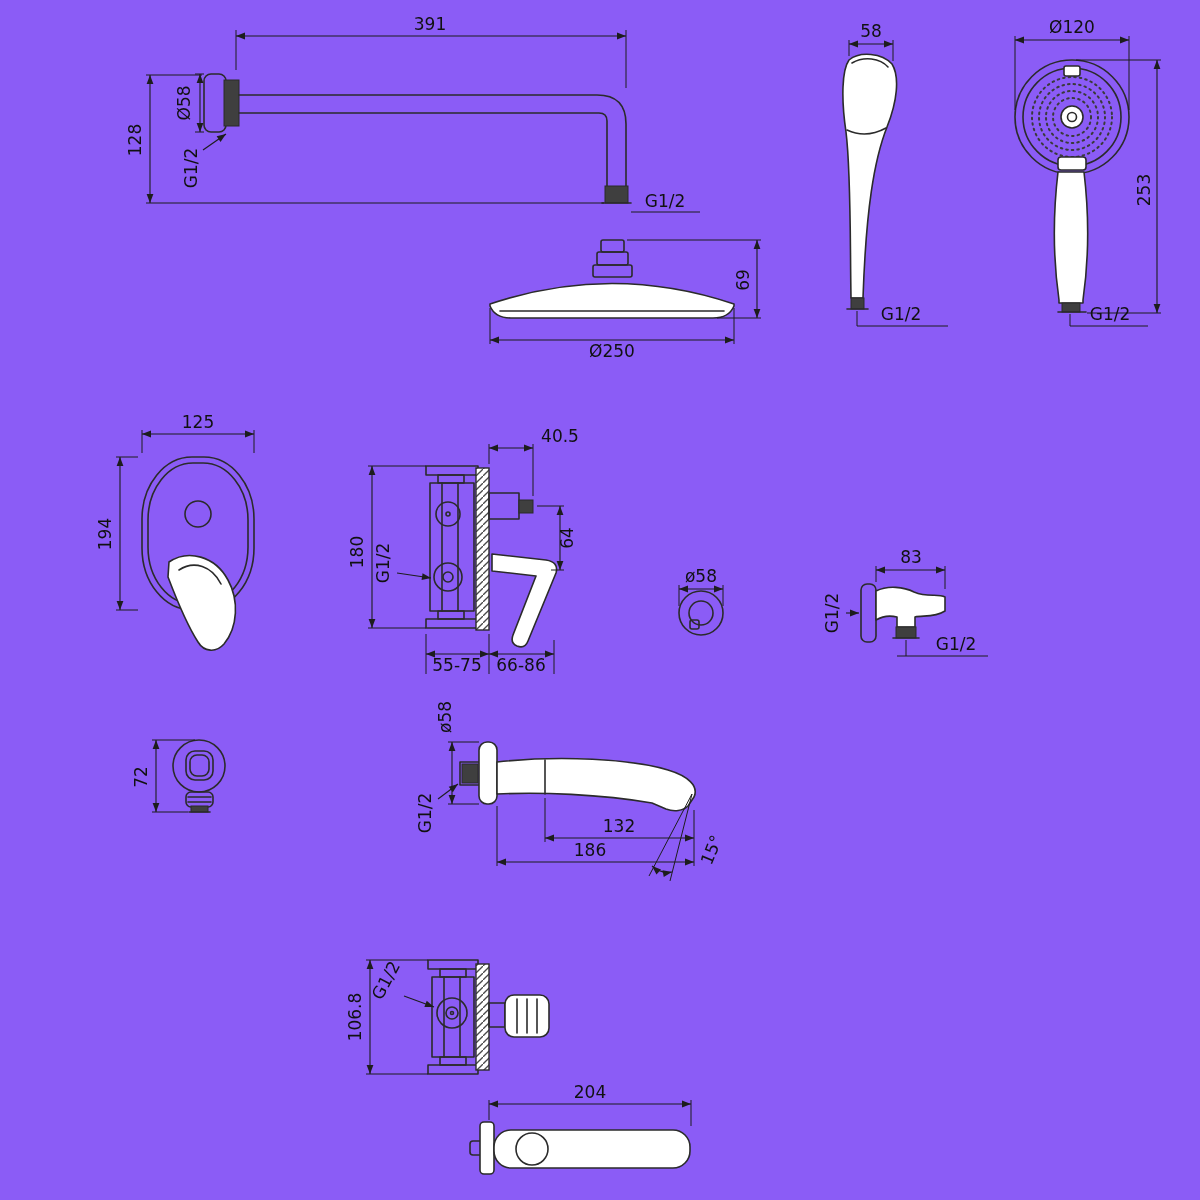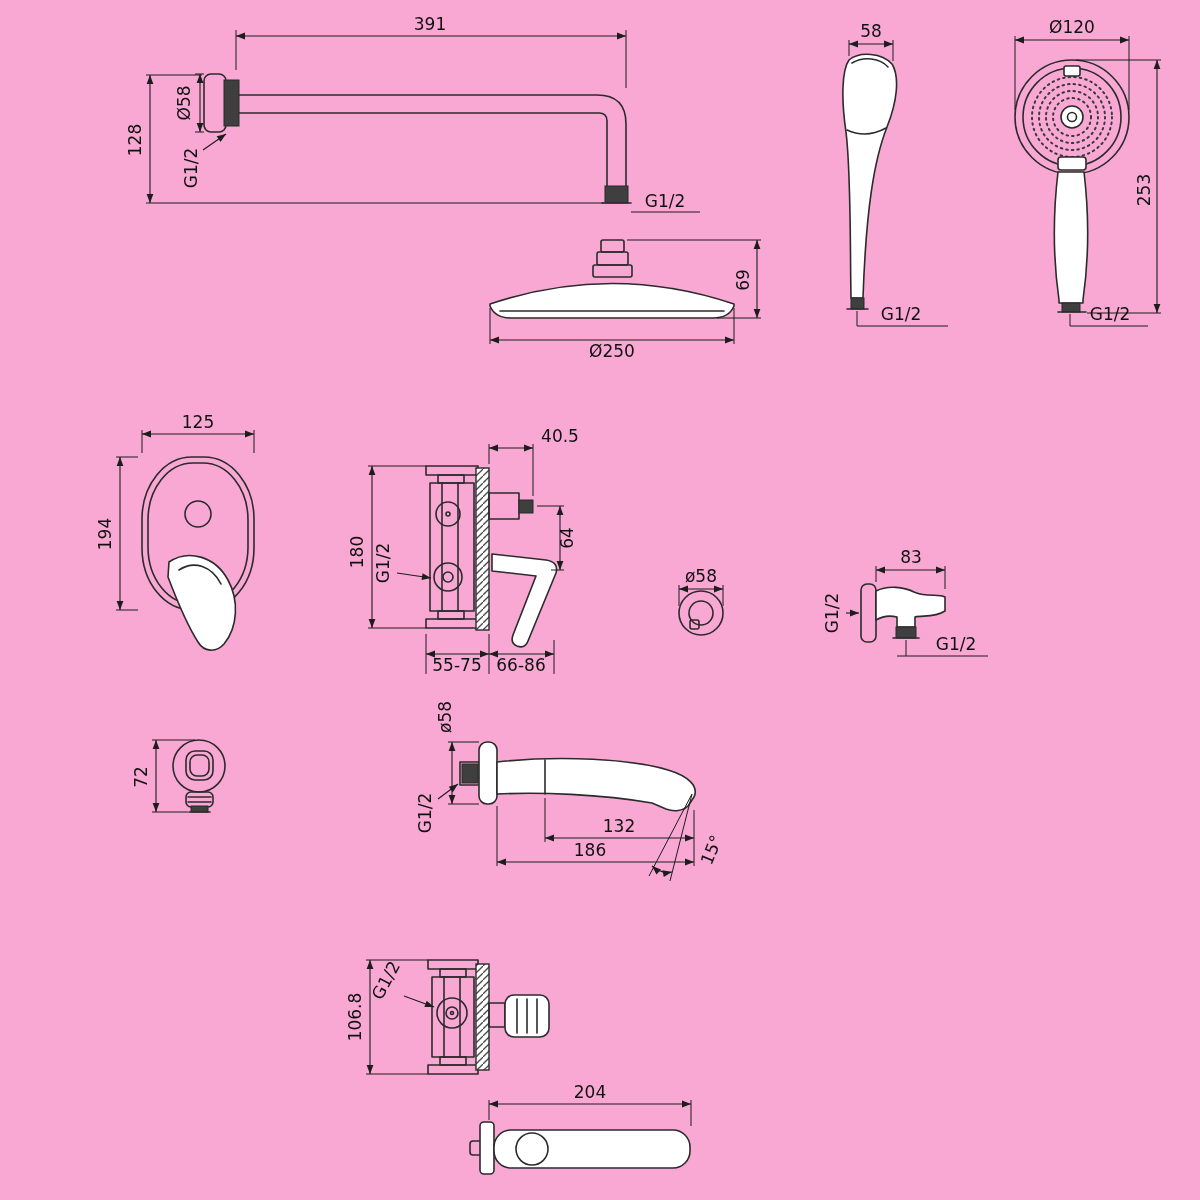--- a/index.html
+++ b/index.html
@@ -1,16 +1,16 @@
 <!DOCTYPE html>
 <html><head>
 <meta charset="utf-8">
 <style>
   html,body{margin:0;padding:0;background:#fff}
-  .sheet{width:1200px;height:1200px;background:#f9a8d4;position:relative;overflow:hidden}
+  .sheet{width:1200px;height:1200px;background:#8b5cf6;position:relative;overflow:hidden}
   svg{display:block}
   .ol{fill:none;stroke:#2b2b2b;stroke-width:1.6;stroke-linecap:round;stroke-linejoin:round}
   .olf{fill:#ffffff;stroke:#2b2b2b;stroke-width:1.6;stroke-linejoin:round}
   .dk{fill:#3f3f3f;stroke:#2b2b2b;stroke-width:1}
   .ht{fill:url(#hatch);stroke:#2b2b2b;stroke-width:1.4}
   .dim{stroke:#1d1d1d;stroke-width:1.1;fill:none}
   .ext{stroke:#1d1d1d;stroke-width:1;fill:none}
   .dot{fill:none;stroke:#3a3a3a;stroke-width:2;stroke-dasharray:1.6 4;stroke-linecap:round}
   text{font-family:"DejaVu Sans","Liberation Sans",sans-serif;font-size:17px;fill:#111;text-anchor:middle}
 </style>

